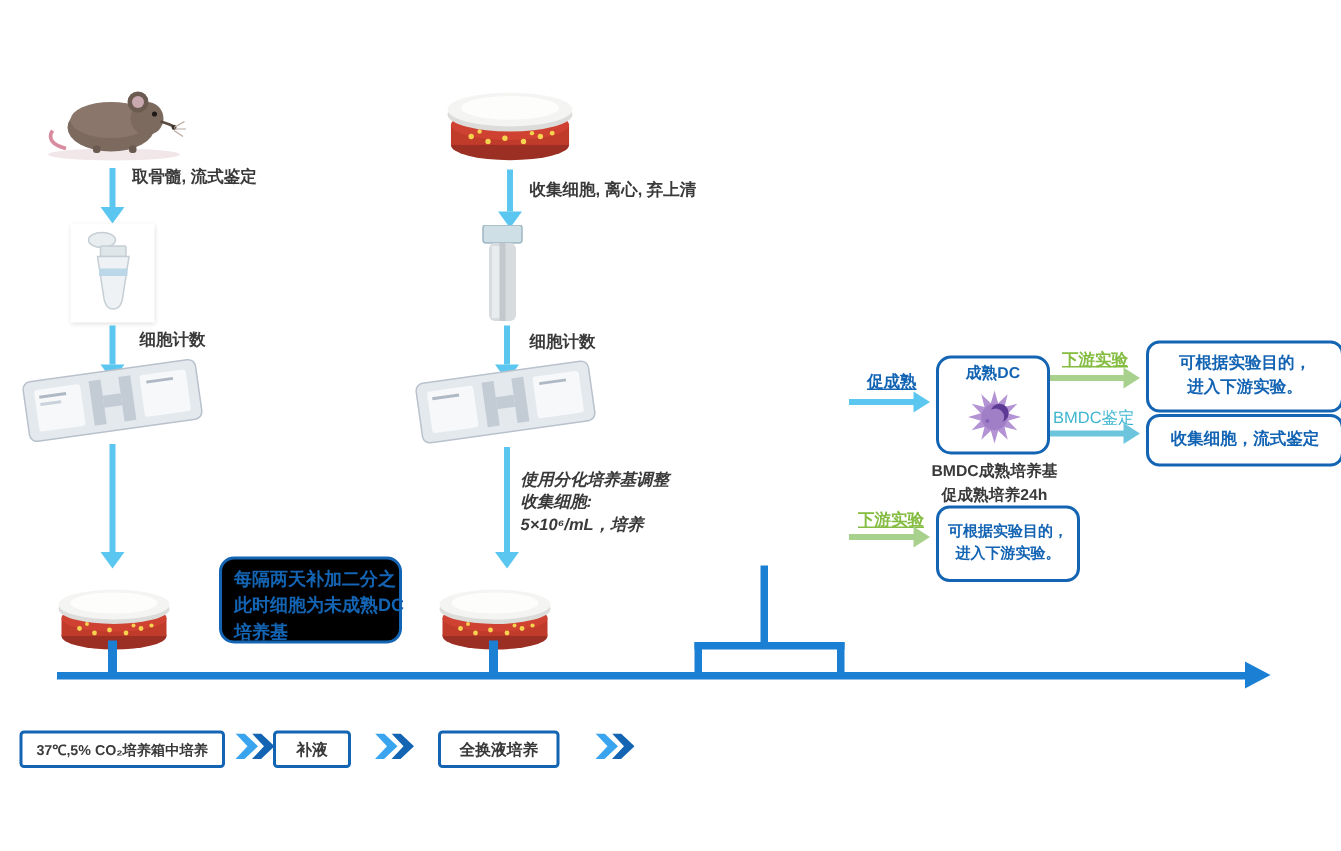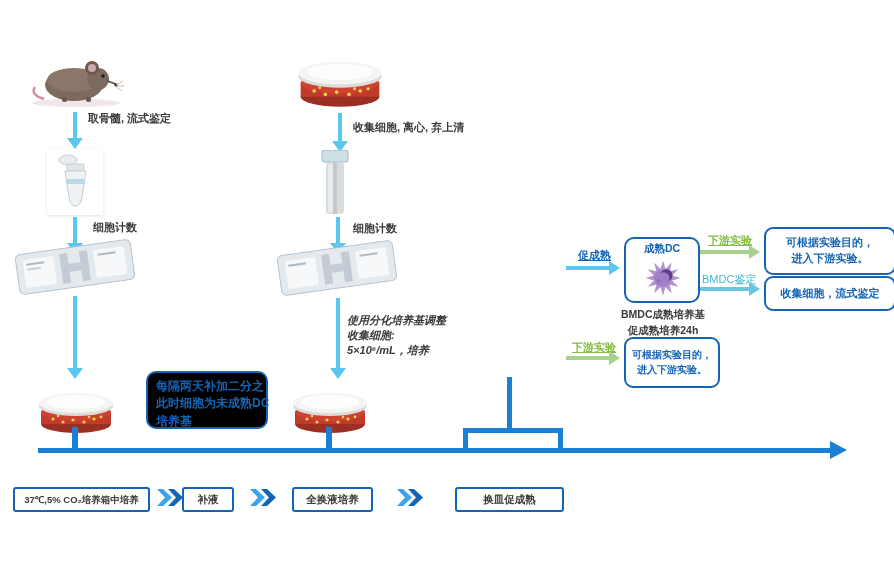--- a/index.html
+++ b/index.html
@@ -237,15 +237,14 @@
   <div class="bbox" style="left:182px;top:487px;width:48px;height:21px;">补液</div>
   <svg class="abs" style="left:249px;top:489px;" width="28" height="17" viewBox="0 0 28 17">
     <polygon points="1,0 9,8.5 1,17 7,17 16,8.5 7,0" fill="#3ba4ef"></polygon>
     <polygon points="12,0 20,8.5 12,17 18,17 27,8.5 18,0" fill="#1464b4"></polygon>
   </svg>
   <div class="bbox" style="left:292px;top:487px;width:77px;height:21px;">全换液培养</div>
   <svg class="abs" style="left:396px;top:489px;" width="28" height="17" viewBox="0 0 28 17">
     <polygon points="1,0 9,8.5 1,17 7,17 16,8.5 7,0" fill="#3ba4ef"></polygon>
     <polygon points="12,0 20,8.5 12,17 18,17 27,8.5 18,0" fill="#1464b4"></polygon>
   </svg>
-  <div class="bbox" style="left:455px;top:487px;width:105px;height:21px;">换皿促成熟</div>
 
 </div>
 
 </body></html>

